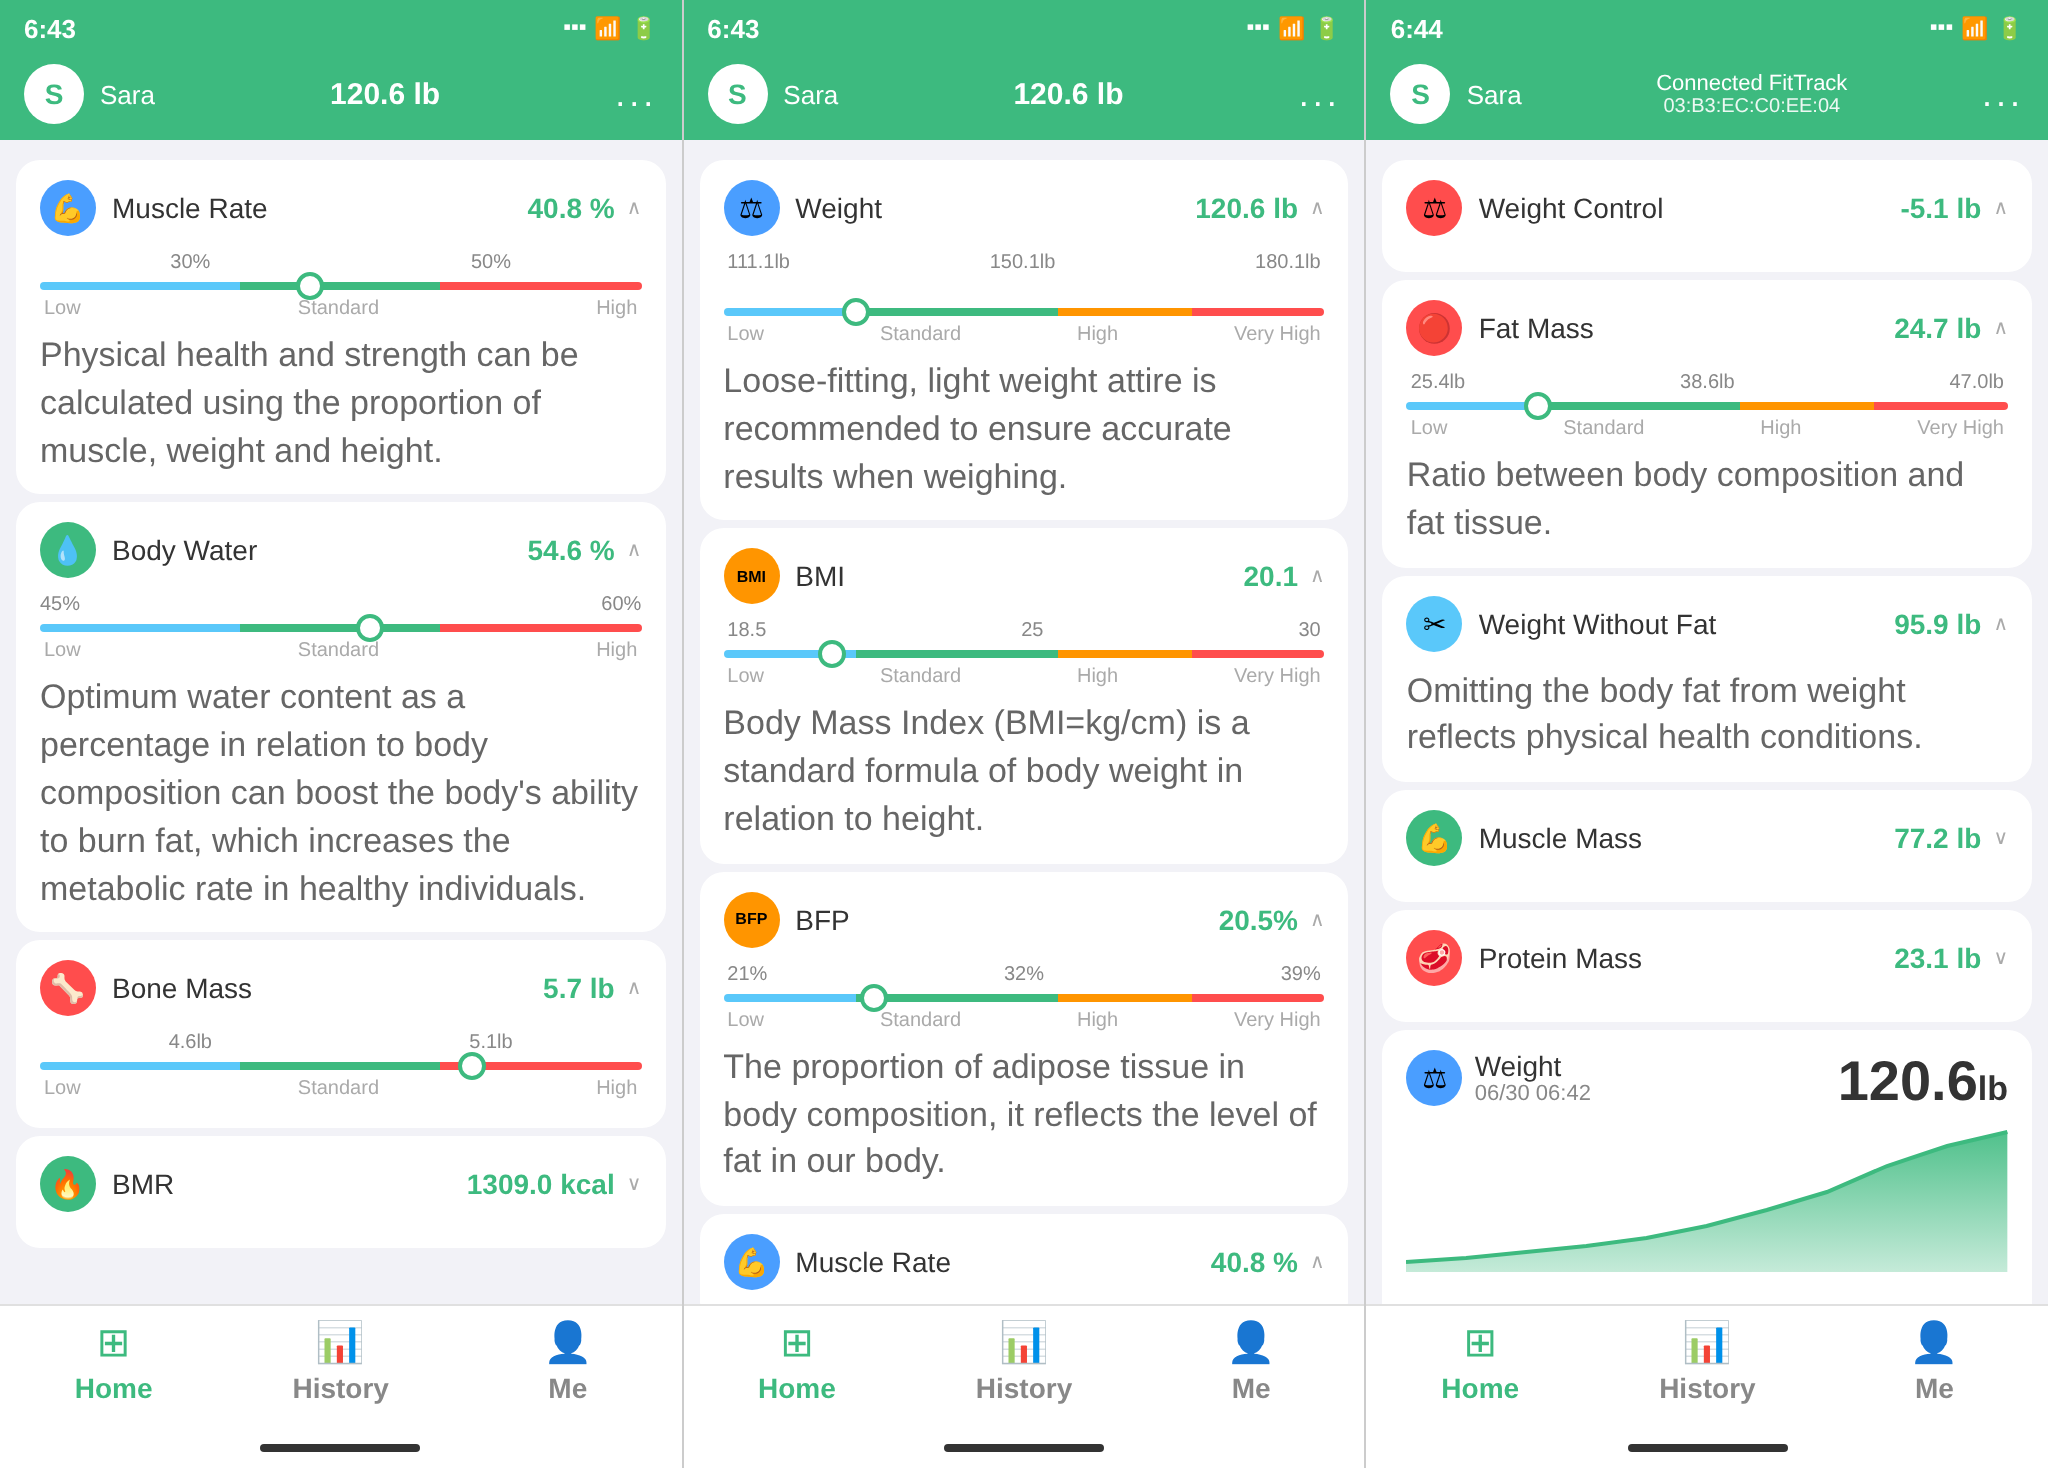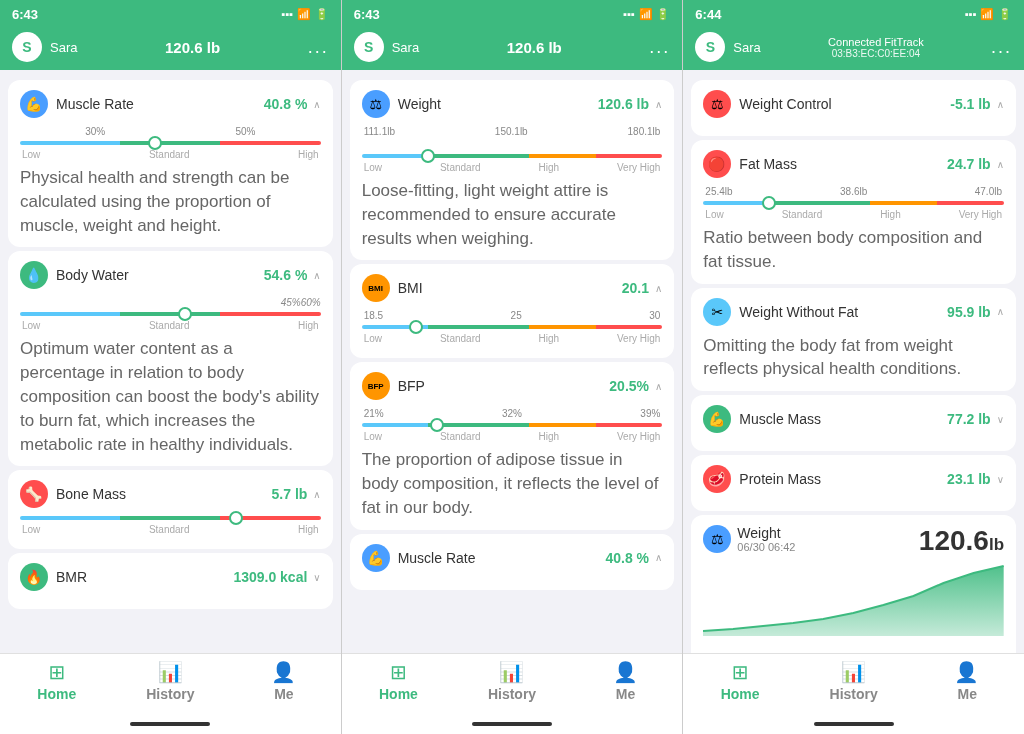--- a/index.html
+++ b/index.html
@@ -276,21 +276,21 @@
             <div class="metric-icon icon-green">💧</div>
             <span class="metric-name">Body Water</span>
           </div>
           <div style="display:flex;align-items:center;gap:4px;">
             <span class="metric-value">54.6 %</span>
             <span class="metric-chevron">∧</span>
           </div>
         </div>
 
         <div class="slider-container">
-          <div style="display:flex;justify-content:flex-end;font-size:10px;color:#888;margin-bottom:3px;font-style:italic;">
+          <div style="display:flex;justify-content:space-between;font-size:10px;color:#888;margin-bottom:3px;">
               <span>45%</span>
               <span>60%</span>
             </div>
       <div style="position:relative;height:4px;border-radius:2px;display:flex;margin:4px 0;">
         <div style="flex:1;height:4px;background:#5ac8fa;border-radius:2px 0 0 2px;"></div>
         <div style="flex:1;height:4px;background:#3dba7f;"></div>
         <div style="flex:1;height:4px;background:#ff4d4d;border-radius:0 2px 2px 0;"></div>
         <div style="position:absolute;width:14px;height:14px;border-radius:50%;background:white;border:2px solid #3dba7f;top:-5px;left:55%;transform:translateX(-50%);"></div>
       </div>
             <div style="display:flex;justify-content:space-between;font-size:10px;color:#aaa;padding:0 2px;">
@@ -307,20 +307,24 @@
             <div class="metric-icon icon-red">🦴</div>
             <span class="metric-name">Bone Mass</span>
           </div>
           <div style="display:flex;align-items:center;gap:4px;">
             <span class="metric-value">5.7 lb</span>
             <span class="metric-chevron">∧</span>
           </div>
         </div>
 
         <div class="slider-container">
+          <div style="display:flex;justify-content:space-around;font-size:10px;color:#888;margin-bottom:3px;">
+              <span>4.6lb</span>
+              <span>5.1lb</span>
+            </div>
       <div style="position:relative;height:4px;border-radius:2px;display:flex;margin:4px 0;">
         <div style="flex:1;height:4px;background:#5ac8fa;border-radius:2px 0 0 2px;"></div>
         <div style="flex:1;height:4px;background:#3dba7f;"></div>
         <div style="flex:1;height:4px;background:#ff4d4d;border-radius:0 2px 2px 0;"></div>
         <div style="position:absolute;width:14px;height:14px;border-radius:50%;background:white;border:2px solid #3dba7f;top:-5px;left:72%;transform:translateX(-50%);"></div>
       </div>
             <div style="display:flex;justify-content:space-between;font-size:10px;color:#aaa;padding:0 2px;">
               <span>Low</span>
               <span>Standard</span>
               <span>High</span>
@@ -441,20 +445,21 @@
         <div style="flex:1;height:4px;background:#ff4d4d;border-radius:0 2px 2px 0;"></div>
         <div style="position:absolute;width:14px;height:14px;border-radius:50%;background:white;border:2px solid #3dba7f;top:-5px;left:18%;transform:translateX(-50%);"></div>
       </div>
             <div style="display:flex;justify-content:space-between;font-size:10px;color:#aaa;padding:0 2px;">
               <span>Low</span>
               <span>Standard</span>
               <span>High</span>
               <span>Very High</span>
             </div>
         </div>
+          <p class="description-text">Body Mass Index (BMI=kg/cm) is a standard formula of body weight in relation to height.</p>
       </div>
       <div class="metric-card">
         <div class="metric-header">
           <div class="metric-left">
             <div class="metric-icon icon-orange">
                 <span style="font-size:8px;font-weight:bold;">BFP</span>
               </div>
             <span class="metric-name">BFP</span>
           </div>
           <div style="display:flex;align-items:center;gap:4px;">

